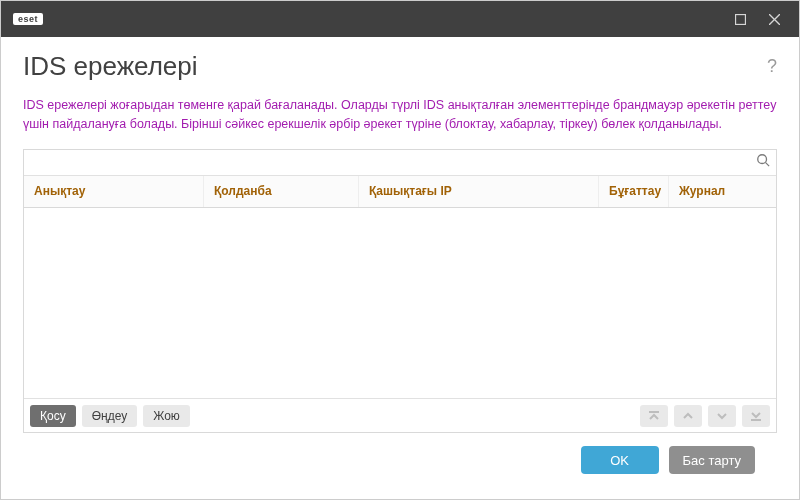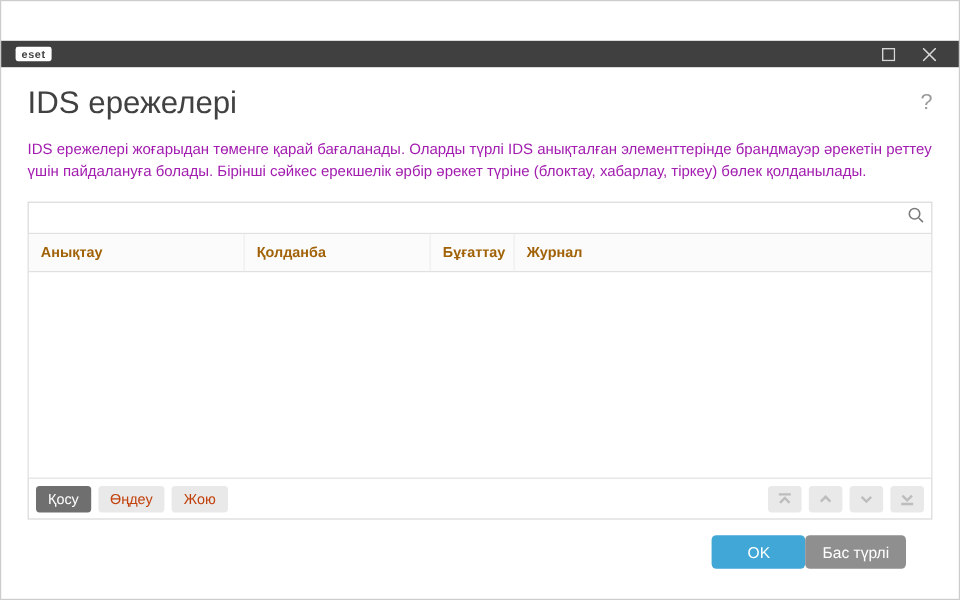--- a/index.html
+++ b/index.html
@@ -1,18 +1,18 @@
 <!DOCTYPE html>
 <html><head>
 <meta charset="utf-8">
 <style>
   * { box-sizing: border-box; margin: 0; padding: 0; }
   html, body { width: 800px; height: 500px; font-family: "Segoe UI", Arial, sans-serif; background: #fff; overflow: hidden; }
   .window { width: 800px; height: 500px; display: flex; flex-direction: column; border: 1px solid #ccc; }
-  .titlebar { height: 22px; background: #404040; display: flex; align-items: center; padding: 0 8px 0 12px; color: #fff; margin-top: 33px; }
+  .titlebar { height: 36px; background: #404040; display: flex; align-items: center; padding: 0 8px 0 12px; color: #fff; }
   .brand-badge { background: #fff; color: #404040; font-size: 9px; font-weight: 700; padding: 1px 5px; border-radius: 2px; letter-spacing: 0.5px; margin-right: 6px; }
   .brand-text { font-size: 13px; font-weight: 400; letter-spacing: 1px; color: #ececec; }
   .title-spacer { flex: 1; }
   .win-btn { width: 34px; height: 36px; display: flex; align-items: center; justify-content: center; cursor: pointer; color: #d6d6d6; }
   .win-btn svg { width: 11px; height: 11px; stroke: #d6d6d6; stroke-width: 1.3; fill: none; }
   .content { flex: 1; padding: 14px 22px 12px 22px; display: flex; flex-direction: column; position: relative; }
   .heading-row { display: flex; align-items: center; }
   .heading { font-size: 26px; color: #414141; font-weight: 400; }
   .help-icon { margin-left: auto; color: #9a9a9a; font-size: 18px; cursor: pointer; }
   .desc { font-size: 12.5px; color: #a21caf; line-height: 1.55; margin-top: 14px; margin-bottom: 14px; }
@@ -26,25 +26,25 @@
   .c0 { width: 180px; }
   .c1 { width: 155px; }
   .c2 { width: 240px; }
   .c3 { width: 70px; }
   .c4 { width: 75px; }
   .c5 { flex: 1; }
   .tbody { flex: 1; background: #fff; }
   .toolbar { height: 34px; border-top: 1px solid #e1e1e1; display: flex; align-items: center; padding: 0 6px; gap: 6px; }
   .tbtn { height: 22px; padding: 0 10px; border-radius: 3px; font-size: 12px; border: none; cursor: pointer; }
   .tbtn.primary { background: #6f6f6f; color: #fff; }
-  .tbtn.disabled { background: #e9e9e9; color: #c2410c; cursor: default; }
+  .tbtn.disabled { background: #e9e9e9; color: #404040; cursor: default; }
   .tool-spacer { flex: 1; }
   .arrow-btn { width: 28px; height: 22px; border-radius: 3px; background: #e9e9e9; display: flex; align-items: center; justify-content: center; cursor: default; }
   .arrow-btn svg { width: 12px; height: 12px; stroke: #bdbdbd; stroke-width: 2; fill: none; }
-  .footer { height: 54px; display: flex; align-items: center; justify-content: flex-end; padding: 0 22px; }
+  .footer { height: 54px; display: flex; align-items: center; justify-content: flex-end; gap: 10px; padding: 0 22px; }
   .fbtn { min-width: 78px; height: 28px; border-radius: 4px; font-size: 13px; border: none; cursor: pointer; padding: 0 14px; }
   .fbtn.ok { background: #40a7d6; color: #fff; }
   .fbtn.cancel { background: #8f8f8f; color: #fff; }
 </style>
 </head>
 <body>
 
 <div class="window">
 
   <div class="titlebar">
@@ -76,20 +76,21 @@
         <span class="search-icon">
           <svg viewBox="0 0 16 16">
               <circle cx="7" cy="7" r="5"></circle>
               <line x1="11" y1="11" x2="15" y2="15"></line>
             </svg>
         </span>
       </div>
       <div class="thead">
         <div class="th c0">Анықтау</div>
         <div class="th c1">Қолданба</div>
+        <div class="th c2">Қашықтағы IP</div>
         <div class="th c3">Бұғаттау</div>
         <div class="th c5">Журнал</div>
       </div>
       <div class="tbody"></div>
       <div class="toolbar">
         <button class="tbtn primary">Қосу</button>
         <button class="tbtn disabled">Өңдеу</button>
         <button class="tbtn disabled">Жою</button>
         <div class="tool-spacer"></div>
         <div class="arrow-btn">
@@ -112,17 +113,17 @@
           <svg viewBox="0 0 12 12">
               <polyline points="2,3 6,7 10,3"></polyline>
               <line x1="1" y1="10" x2="11" y2="10"></line>
             </svg>
         </div>
       </div>
     </div>
 
     <div class="footer">
       <button class="fbtn ok">OK</button>
-      <button class="fbtn cancel">Бас түрлі</button>
+      <button class="fbtn cancel">Бас тарту</button>
     </div>
   </div>
 
 </div>
 
 </body></html>

